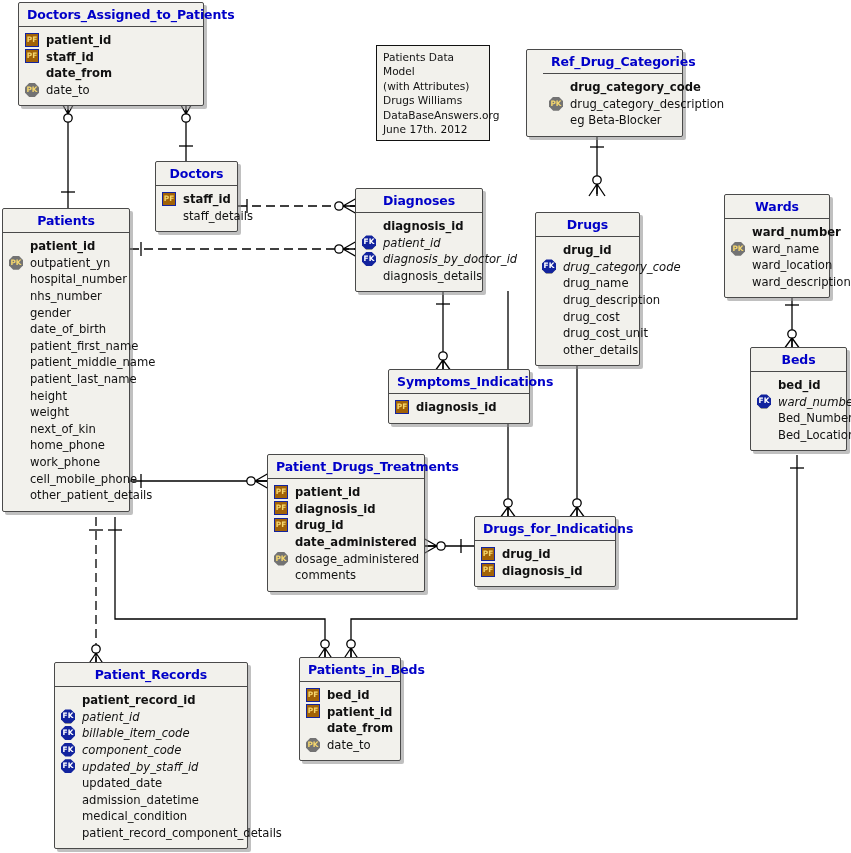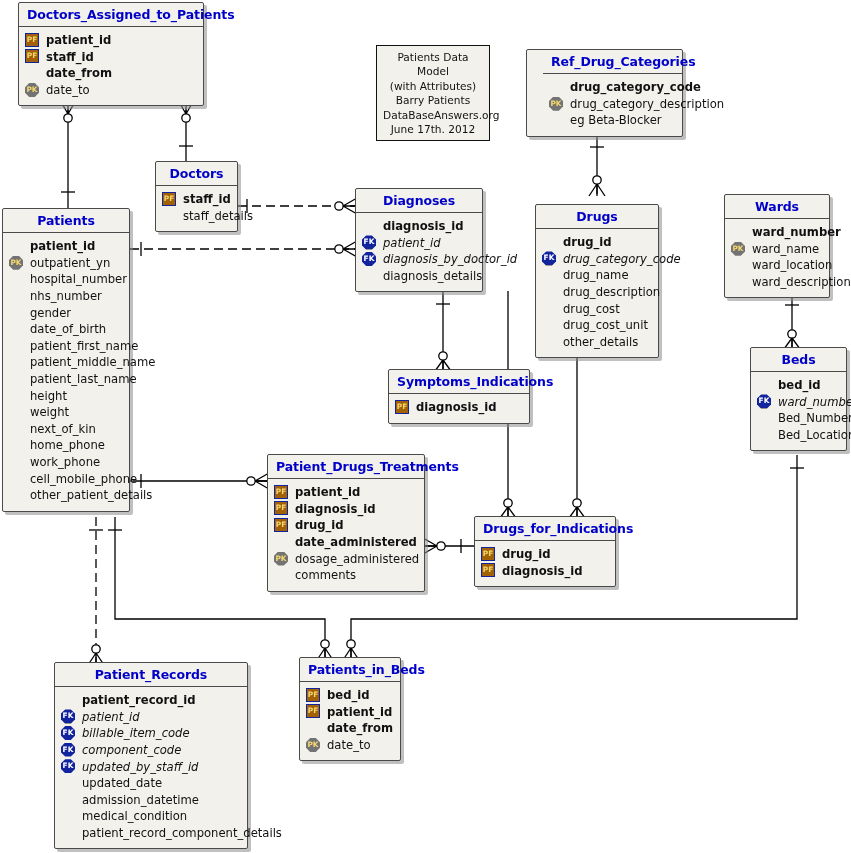--- a/index.html
+++ b/index.html
@@ -66,21 +66,20 @@
   .aname{flex:1 1 auto;}
   .aname.bold{font-weight:bold;}
   .aname.ital{font-style:italic;}
   .aname.plain{padding-left:0;}
 
   
   #note{
     position:absolute;z-index:3;
     background:#f2f1ec;
     border:1.5px solid #111;
-    text-align:center;
     font-size:10.6px;color:#111;
     line-height:14.4px;
     padding:4px 6px;
     box-sizing:border-box;
   }
 </style>
 </head>
 <body>
 
 <div id="canvas">
@@ -157,21 +156,21 @@
       <path d="M790,468 L804,468"></path>
       <circle cx="351" cy="644" r="4.2" fill="#fff" stroke="#000" stroke-width="1.3"></circle>
       <path d="M351,648 L343,660 M351,648 L351,660 M351,648 L359,660"></path>
 
     </g>
   </svg>
 
   <div id="note" style="left:376px;top:45px;width:114px;">
     <div>Patients Data Model</div>
     <div>(with Attributes)</div>
-    <div>Barry Patients</div>
+    <div>Drugs Williams</div>
     <div>DataBaseAnswers.org</div>
     <div>June 17th. 2012</div>
   </div>
 
   <div id="entities-layer">
       <div class="entity" style="left: 18px; top: 2px; width: 186px;">
         <div class="ent-title">Doctors_Assigned_to_Patients</div>
         <div class="attrs">
           <div class="attr">
             <span class="key">
@@ -251,21 +250,21 @@
               <span class="badge fk">FK</span>
             </span>
             <span class="aname ital">diagnosis_by_doctor_id</span>
           </div>
           <div class="attr">
             <span class="key blank"></span>
             <span class="aname plain">diagnosis_details</span>
           </div>
         </div>
       </div>
-      <div class="entity" style="left: 535px; top: 204px; width: 124px;">
+      <div class="entity" style="left: 535px; top: 212px; width: 105px;">
         <div class="ent-title">Drugs</div>
         <div class="attrs">
           <div class="attr">
             <span class="key">
               <span class="badge pk">PK</span>
             </span>
             <span class="aname bold">drug_id</span>
           </div>
           <div class="attr">
             <span class="key">

